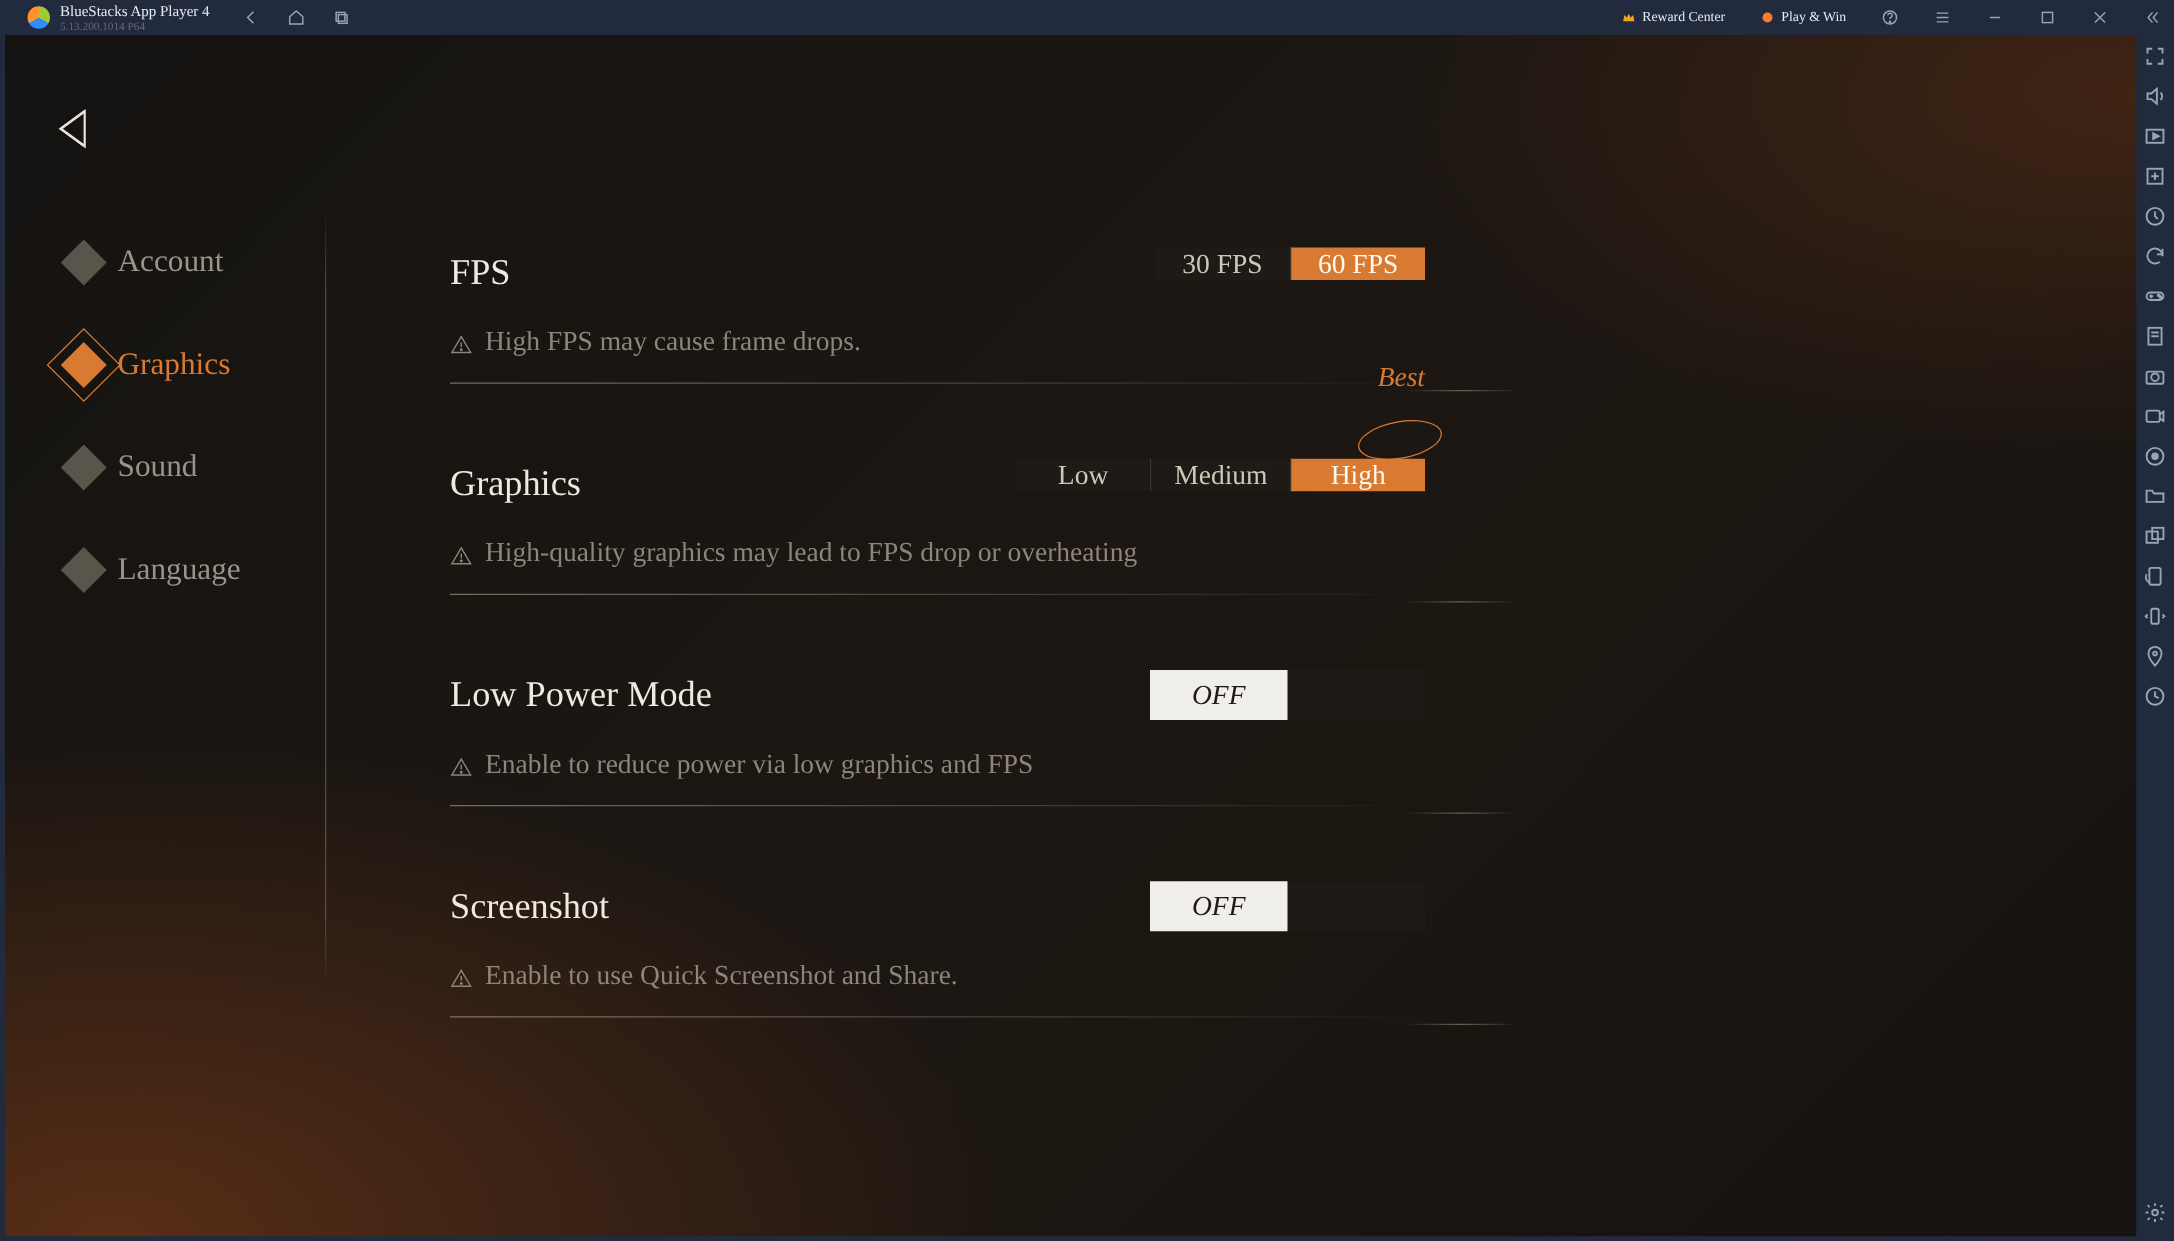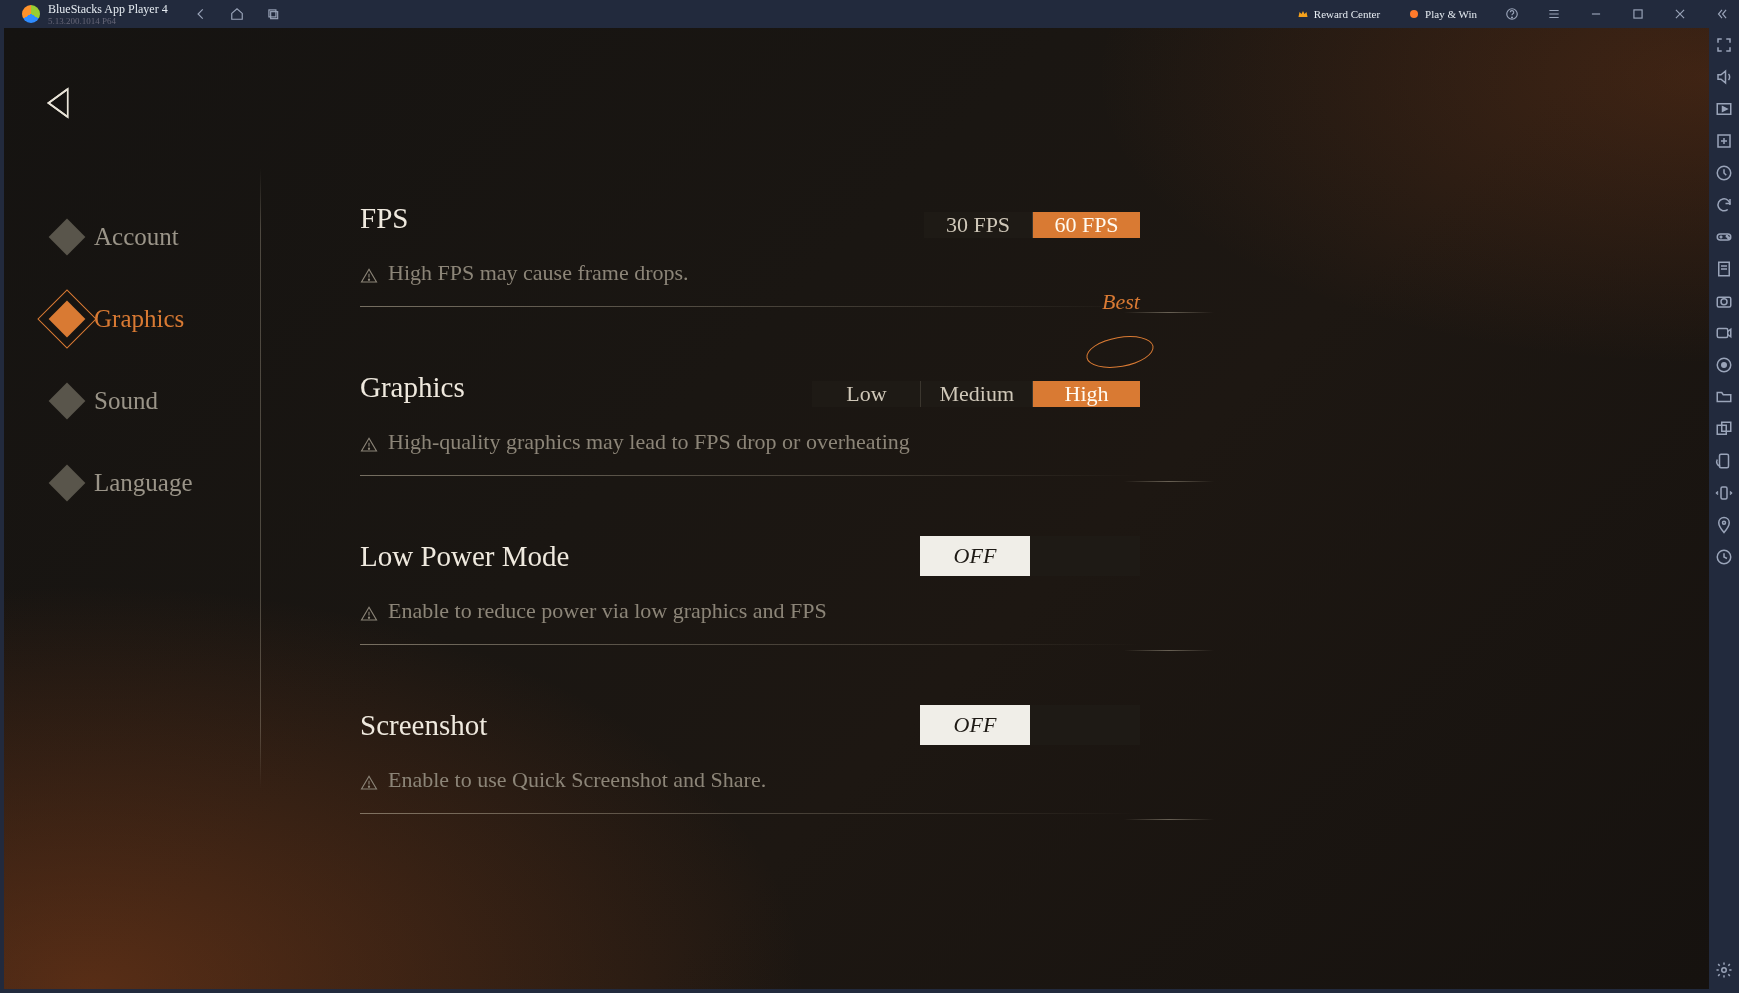--- a/index.html
+++ b/index.html
@@ -134,21 +134,21 @@
   left: 34px;
   width: 42px;
   height: 42px;
   cursor: pointer;
 }
 .back-arrow svg { width: 100%; height: 100%; }
 
 
 .settings-nav {
   position: absolute;
-  top: 195px;
+  top: 168px;
   left: 50px;
   width: 220px;
 }
 .nav-item {
   display: flex;
   align-items: center;
   gap: 14px;
   margin-bottom: 54px;
   cursor: pointer;
   color: #9a9488;
@@ -197,21 +197,21 @@
   align-items: center;
   justify-content: space-between;
   margin-bottom: 22px;
 }
 .setting-title {
   color: #efe9de;
   font-size: 29px;
 }
 .options {
   display: flex;
-  align-items: flex-end;
+  align-items: flex-start;
   height: 40px;
 }
 .option {
   min-width: 108px;
   padding: 0 18px;
   display: flex;
   align-items: center;
   justify-content: center;
   color: #cfc7b8;
   font-size: 22px;

